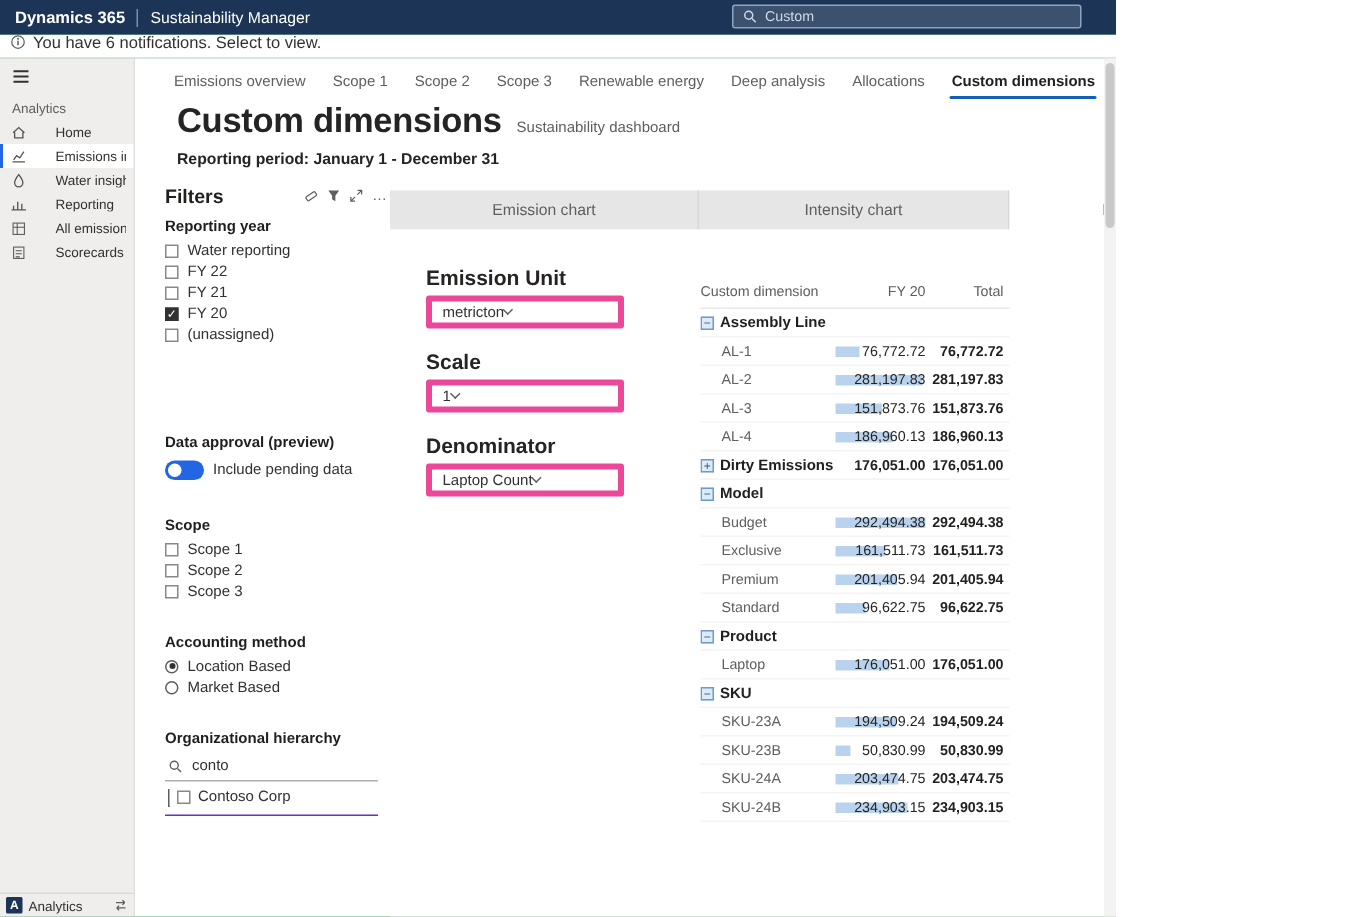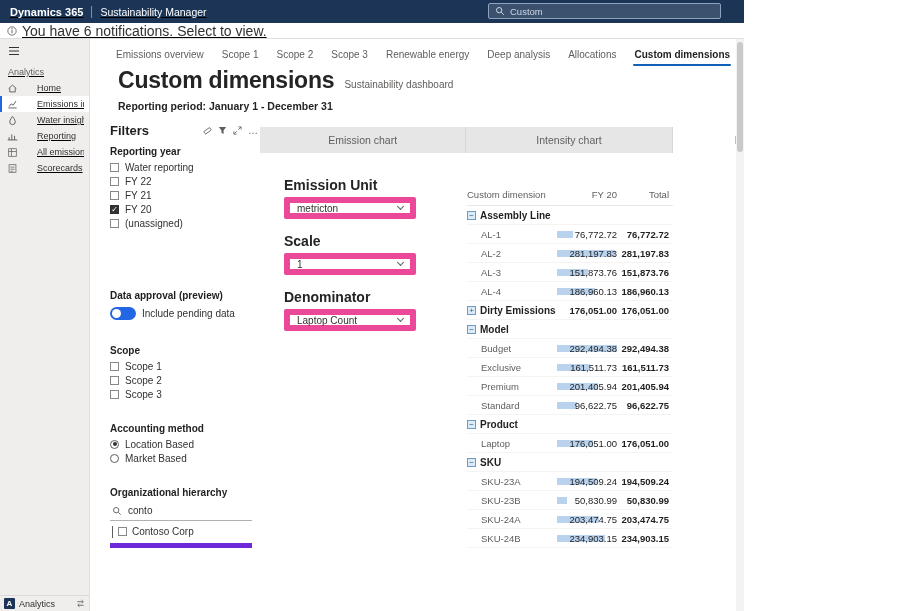--- a/index.html
+++ b/index.html
@@ -1,30 +1,30 @@
 <!DOCTYPE html>
 <html><head>
 <meta charset="utf-8">
 <style>
   * { box-sizing: border-box; margin: 0; padding: 0; }
   body { font-family: "Liberation Sans", sans-serif; background:#fff; }
-  #app { position:relative; width:744px; height:611px; overflow:hidden; background:#15803d;text-decoration:underline; }
+  #app { position:relative; width:744px; height:611px; overflow:hidden; background:#15803d; }
 
   
   .topbar { height:23px; background:#1c3557; color:#fff; display:flex; align-items:center; padding:0 10px; position:relative; }
   .brand { font-size:11px; font-weight:bold; white-space:nowrap; }
   .tb-divider { width:1px; height:12px; background:rgba(255,255,255,.45); margin:0 8px; }
   .app-name { font-size:10.5px; white-space:nowrap; }
   .top-search { position:absolute; left:488px; top:3px; width:233px; height:16px; background:rgba(255,255,255,.14);
     border:1px solid #8ea3c1; border-radius:2px; display:flex; align-items:center; padding:0 6px; gap:5px;
     font-size:9.5px; color:#cdd8e8; }
 
   
-  .notifbar { height:16px; background:#fff; border-bottom:1px solid #e1dfdd; display:flex; align-items:center;
-    padding:0 7px; gap:5px; font-size:14px; color:#323130; }
+  .notifbar { height:16px; background:#fff; border-bottom:1px solid #e1dfdd; display:flex; align-items:flex-start;
+    padding:0 7px; gap:5px; font-size:11px; color:#323130; }
 
   .layout { display:flex; height:572px; }
 
   
   .sidebar { width:90px; background:#efeeed; border-right:1px solid #e1dfdd; position:relative; flex:none; }
   .hamburger { padding:7px 8px 5px; }
   .side-section { padding:6px 8px 3px; color:#605e5c; font-size:9px; }
   .side-item { display:flex; align-items:center; gap:4px; padding:0 5px; height:16px; color:#323130; cursor:default; border-left:2px solid transparent; }
   .side-item.active { background:#fff; border-left:2px solid #2266e3; }
   .side-item .icn { flex:none; display:flex; align-items:center; }
@@ -59,35 +59,35 @@
   .check-label { font-size:10px; color:#323130; }
   .gap-lg { margin-top:60px; }
   .gap-md { margin-top:22px; }
   .toggle-row { display:flex; align-items:center; gap:6px; padding:3px 0; }
   .toggle { width:26px; height:13px; border-radius:7px; background:#2266e3; position:relative; flex:none; cursor:default; }
   .toggle .knob { position:absolute; left:2px; top:2px; width:9px; height:9px; border-radius:50%; background:#fff; }
   .radio { width:9px; height:9px; border-radius:50%; border:1px solid #605e5c; background:#fff; flex:none; position:relative; }
   .radio.selected::after { content:""; position:absolute; left:1.5px; top:1.5px; width:4px; height:4px; border-radius:50%; background:#323130; }
   .org-search { display:flex; align-items:center; gap:6px; border-bottom:1px solid #b3b0ad; padding:4px 2px; margin-top:3px; width:142px; }
   .org-search-value { font-size:10px; color:#323130; }
-  .tree-row { display:flex; align-items:center; gap:5px; padding:5px 2px 6px; border-bottom:5px solid #6d28d9; width:142px; }
+  .tree-row { display:flex; align-items:center; gap:5px; padding:5px 2px 6px; border-bottom:1px solid #6d28d9; width:142px; }
 
   
   .report { position:absolute; left:170px; top:88px; width:618px; bottom:0; background:#fff; display:flex; flex-direction:column; }
   .report-tabs { display:flex; height:26px; flex:none; }
   .report-tab { flex:1; background:#e6e6e6; color:#5f5f5f; font-size:10.5px; display:flex; align-items:center; justify-content:center;
     border-right:1px solid #d7d7d7; cursor:default; white-space:nowrap; }
   .report-tab:last-child { border-right:none; }
   .report-tab.active { background:#fff; color:#222; }
   .report-body { flex:1; position:relative; background:#fff; }
 
   .controls { position:absolute; left:24px; top:24px; width:132px; }
   .ctrl-label { font-size:14px; font-weight:bold; color:#252423; margin-bottom:4px; }
-  .ctrl-select { height:22px; border:6px solid #ec4899; border-radius:2px; background:#fff; display:flex; align-items:center;
-    justify-content:space-between; padding:0 7px; font-size:10px; color:#323130; margin-bottom:14px; cursor:default; }
+  .ctrl-select { height:22px; border:4px solid #ec4899; border-radius:2px; background:#fff; display:flex; align-items:center;
+    justify-content:flex-start; padding:0 7px; font-size:10px; color:#323130; margin-bottom:14px; cursor:default; }
   .chev { width:5px; height:5px; border-right:1.3px solid #605e5c; border-bottom:1.3px solid #605e5c; transform:rotate(45deg); margin-top:-3px; flex:none; }
 
   .matrix { position:absolute; left:207px; top:36px; width:206px; font-size:9.5px; }
   .mx-header { display:flex; color:#605e5c; font-size:9.5px; padding-bottom:5px; border-bottom:1px solid #e8e8e8; }
   .mx-h-label { width:90px; }
   .mx-h-val { width:60px; text-align:right; }
   .mx-h-total { width:52px; text-align:right; }
   .mx-row { display:flex; align-items:center; height:19px; border-bottom:1px solid #f5f4f3; }
   .mx-label { width:90px; display:flex; align-items:center; gap:4px; overflow:hidden; }
   .expicon { width:9px; height:9px; border:1px solid #6d9ac9; background:#ddebf7; color:#2b5d8c; font-size:8px; line-height:7px;

